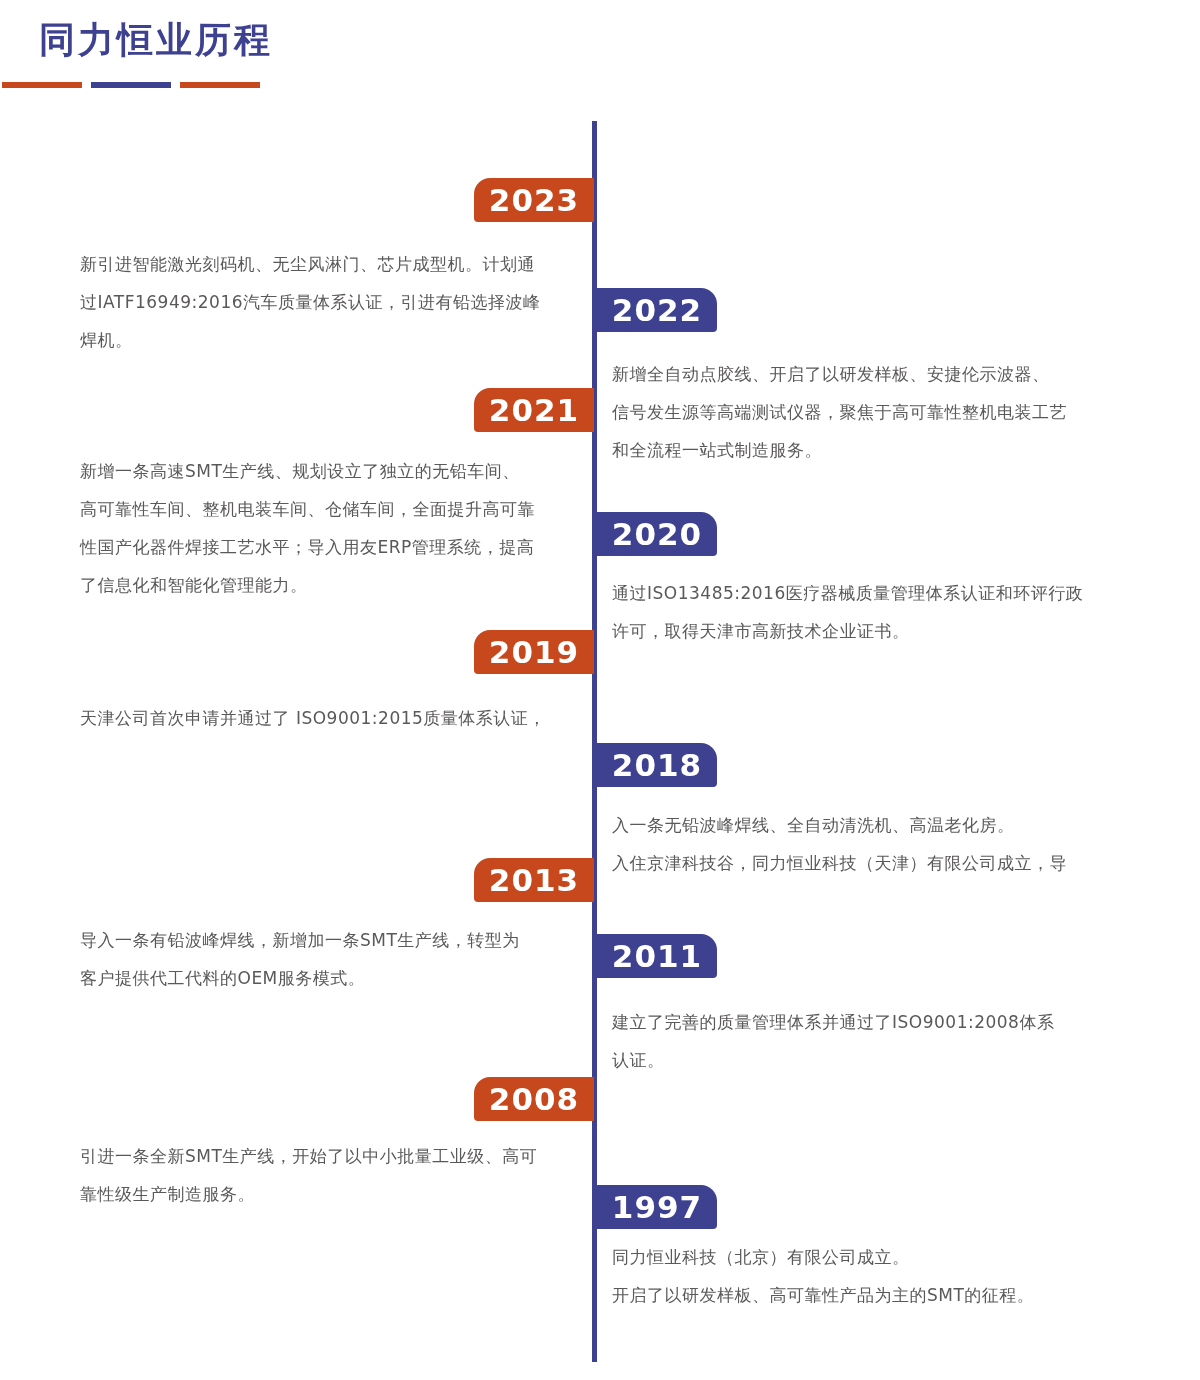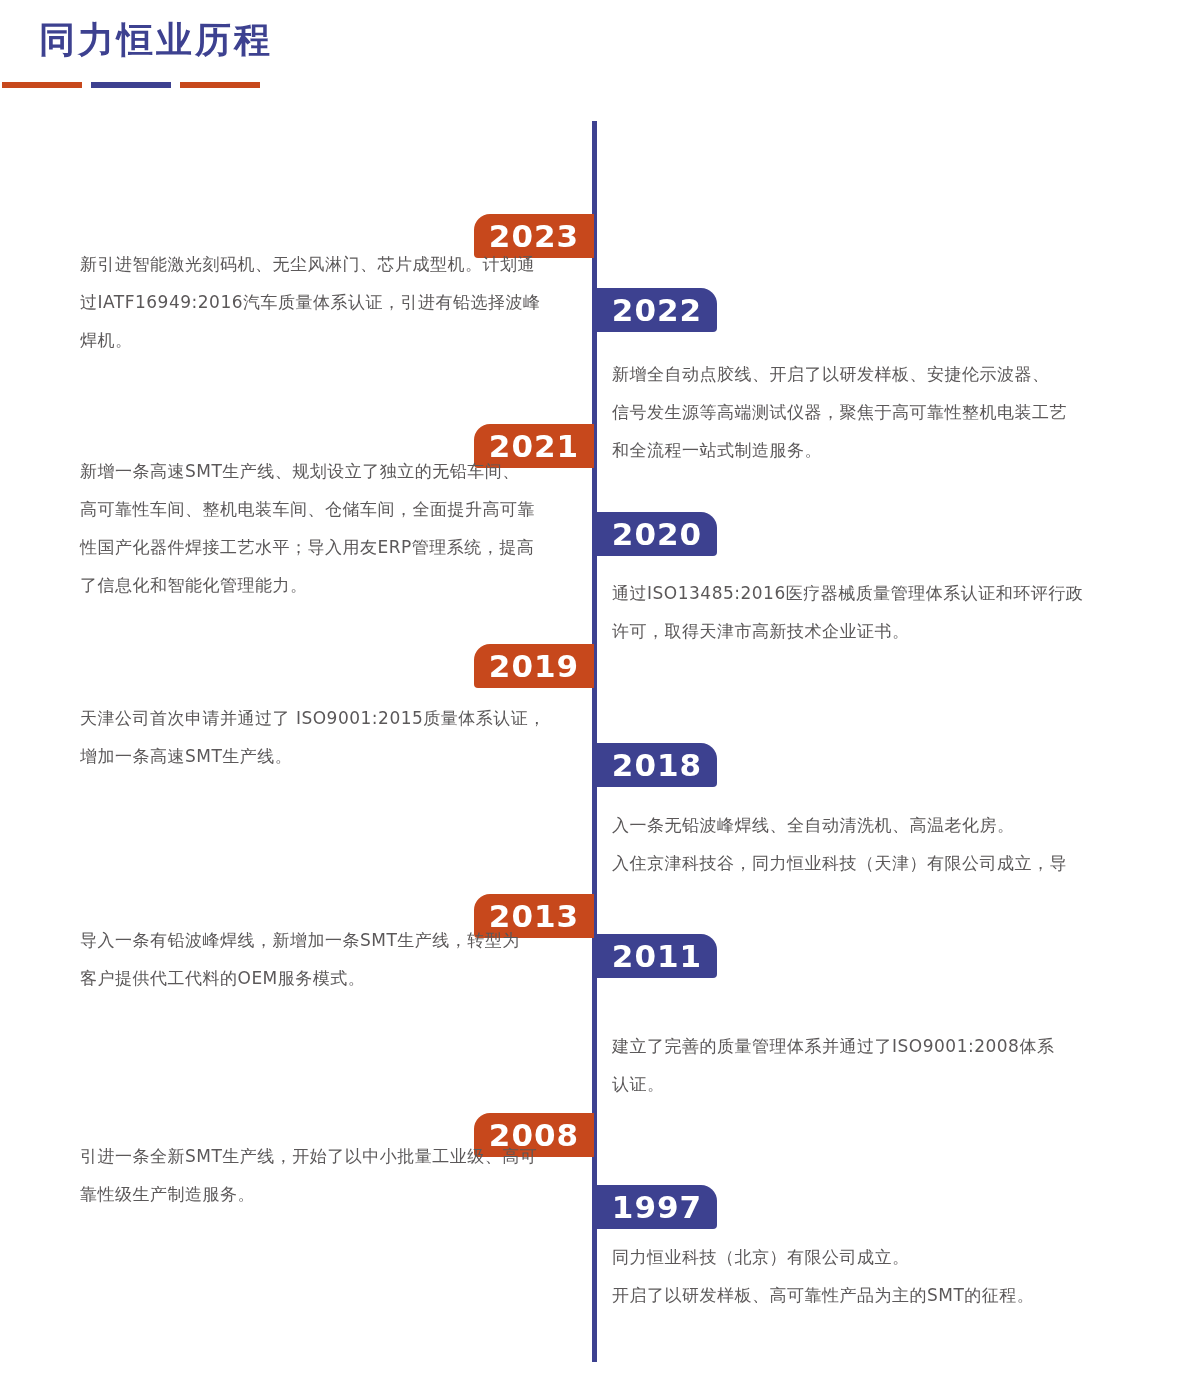--- a/index.html
+++ b/index.html
@@ -22,21 +22,21 @@
   .vline {
     position:absolute; left:592px; top:121px; width:5px; height:1241px;
     background:var(--blue,#3d4190);
   }
 
   .badge {
     position:absolute; width:120px; height:44px;
     display:flex; align-items:center; justify-content:center;
     color:#ffffff; font-size:31px; font-weight:bold; letter-spacing:1px;
   }
-  .badge.left  { left:474px; background:var(--orange,#c7481c); border-radius:16px 0 0 4px;margin-top:36px; }
+  .badge.left  { left:474px; background:var(--orange,#c7481c); border-radius:16px 0 0 4px; }
   .badge.right { left:597px; background:var(--blue,#3d4190);   border-radius:0 16px 4px 0; }
 
   .desc {
     position:absolute; font-size:17px; line-height:38px;
     color:var(--text,#5b5859); letter-spacing:0.5px;
   }
   .desc.left  { left:80px;  width:490px; }
   .desc.right { left:612px; width:520px; }
   .desc .line { white-space:nowrap; }
 </style>
@@ -85,24 +85,23 @@
 
   <div>
     <div class="badge right" style="top:512px">2020</div>
     <div class="desc right" style="top:574px">
       <div class="line">通过ISO13485:2016医疗器械质量管理体系认证和环评行政</div>
       <div class="line">许可，取得天津市高新技术企业证书。</div>
     </div>
   </div>
 
   <div>
-    <div class="badge left" style="top:608px">2019</div>
+    <div class="badge left" style="top:630px">2019</div>
     <div class="desc left" style="top:699px">
       <div class="line">天津公司首次申请并通过了 ISO9001:2015质量体系认证，</div>
-      <div class="line">增加一条高速SMT生产线。</div>
     </div>
   </div>
 
   <div>
     <div class="badge right" style="top:743px">2018</div>
     <div class="desc right" style="top:806px">
       <div class="line">入一条无铅波峰焊线、全自动清洗机、高温老化房。</div>
       <div class="line">入住京津科技谷，同力恒业科技（天津）有限公司成立，导</div>
     </div>
   </div>
@@ -110,21 +109,21 @@
   <div>
     <div class="badge left" style="top:858px">2013</div>
     <div class="desc left" style="top:921px">
       <div class="line">导入一条有铅波峰焊线，新增加一条SMT生产线，转型为</div>
       <div class="line">客户提供代工代料的OEM服务模式。</div>
     </div>
   </div>
 
   <div>
     <div class="badge right" style="top:934px">2011</div>
-    <div class="desc right" style="top:1027px">
+    <div class="desc right" style="top:1003px">
       <div class="line">建立了完善的质量管理体系并通过了ISO9001:2008体系</div>
       <div class="line">认证。</div>
     </div>
   </div>
 
   <div>
     <div class="badge left" style="top:1077px">2008</div>
     <div class="desc left" style="top:1137px">
       <div class="line">引进一条全新SMT生产线，开始了以中小批量工业级、高可</div>
       <div class="line">靠性级生产制造服务。</div>

